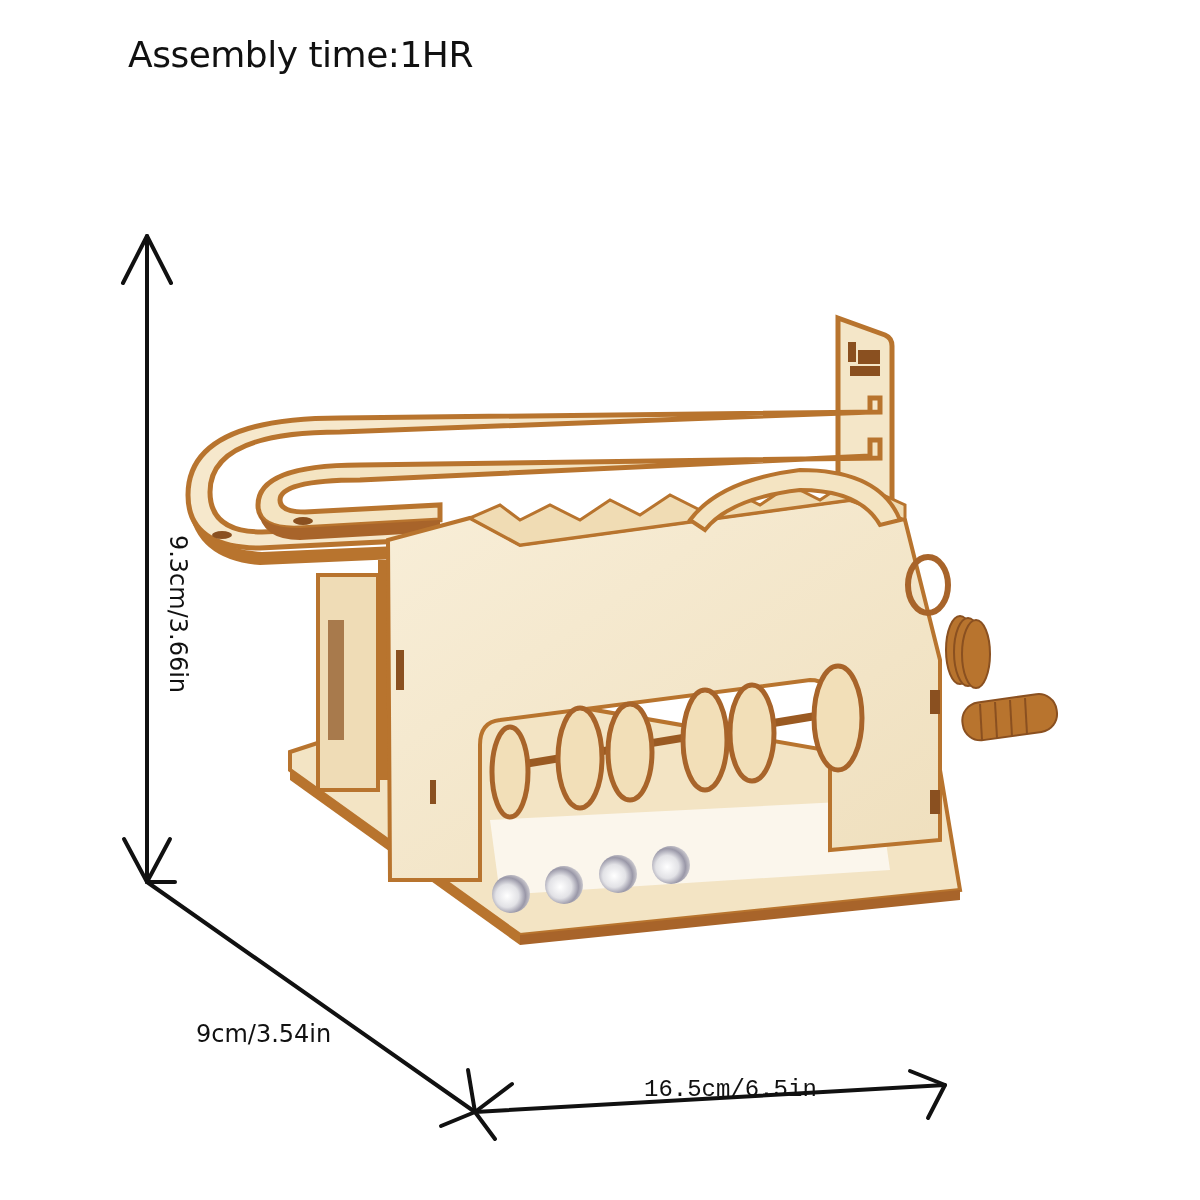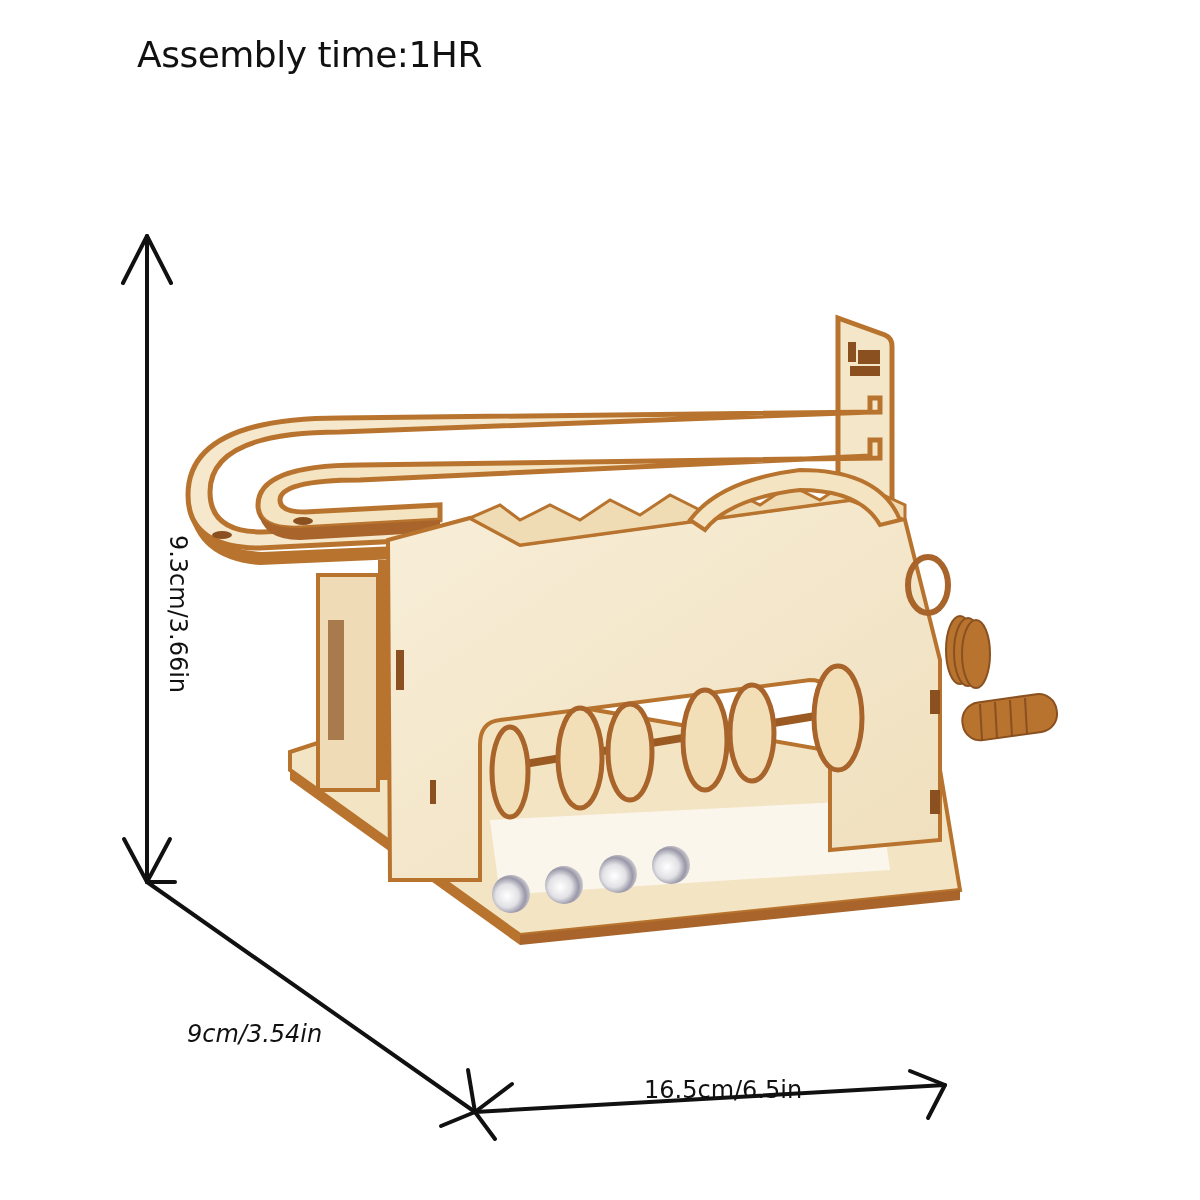--- a/index.html
+++ b/index.html
@@ -1,22 +1,22 @@
 <!DOCTYPE html>
 <html><head>
   <meta charset="utf-8">
   <style>
     html, body { margin: 0; padding: 0; background: #ffffff; }
     body { width: 1200px; height: 1200px; position: relative; overflow: hidden; font-family: "DejaVu Sans", sans-serif; color: #111; }
     .specs { position: absolute; left: 128px; top: 34px; font-size: 36px; line-height: 42px; letter-spacing: -0.5px; }
-    .specs div { white-space: nowrap; margin-left: 9px; }
+    .specs div { white-space: nowrap; }
     .dim-label { position: absolute; font-size: 24px; white-space: nowrap; color: #111; }
     .dim-height { left: 58px; top: 600px; transform: rotate(90deg); transform-origin: center center; width: 240px; text-align: center; }
-    .dim-depth { left: 187px; top: 1020px; font-style: italic; }
-    .dim-width { left: 644px; top: 1076px; }
+    .dim-depth { left: 196px; top: 1020px; }
+    .dim-width { left: 644px; top: 1076px; font-family: Liberation Mono, monospace; }
     svg.overlay { position: absolute; left: 0; top: 0; }
   </style>
 </head>
 <body>
 
 <div class="specs">
   <div>Assembly time:1HR</div>
 </div>
 
 <svg class="overlay" width="1200" height="1200" viewBox="0 0 1200 1200">

